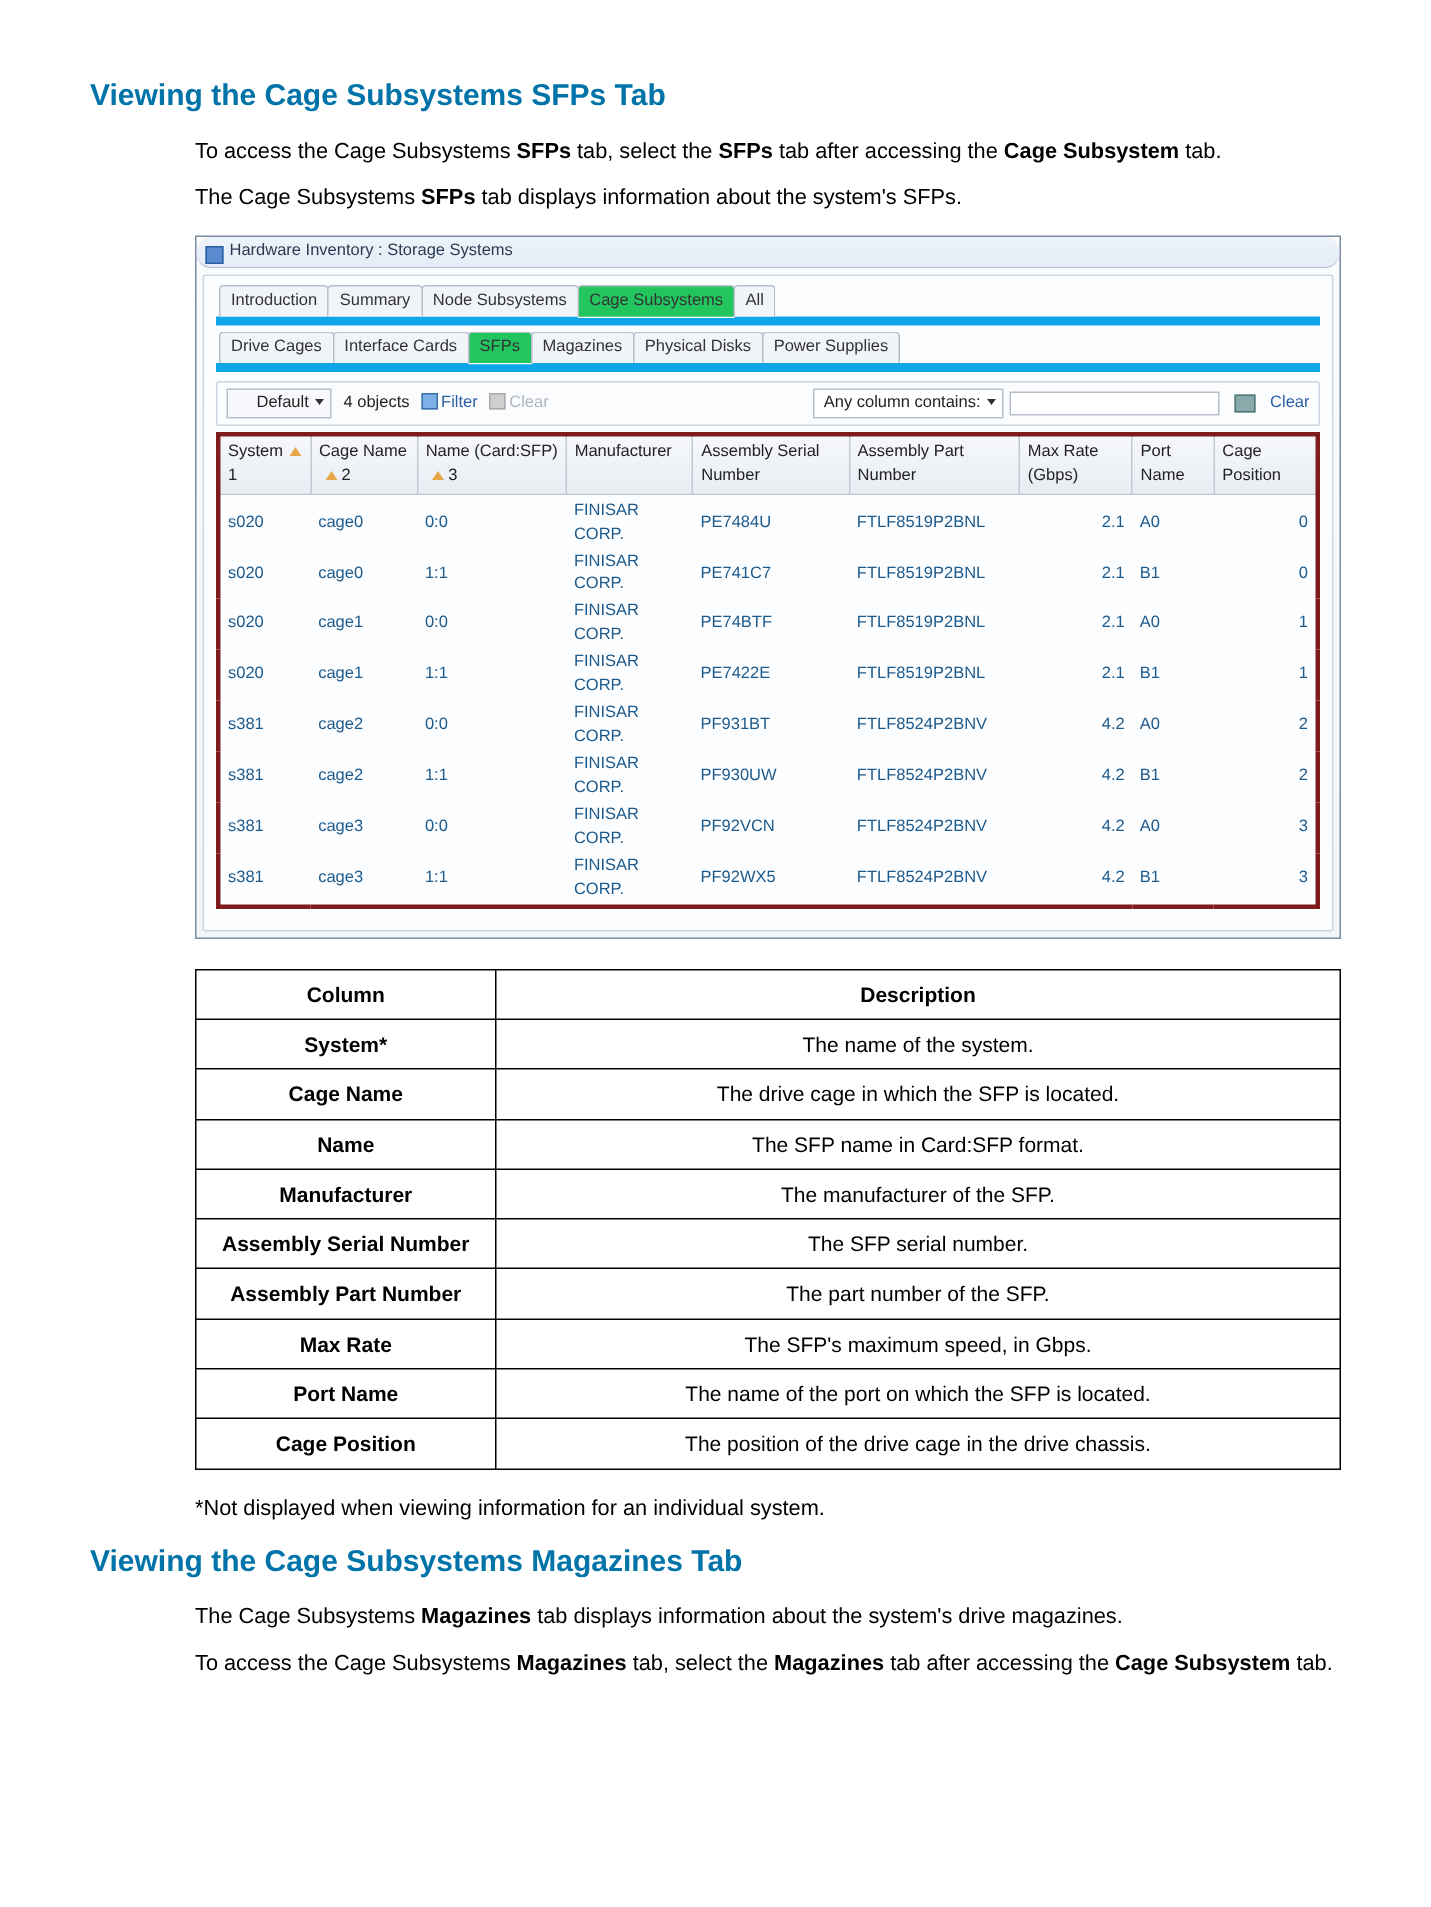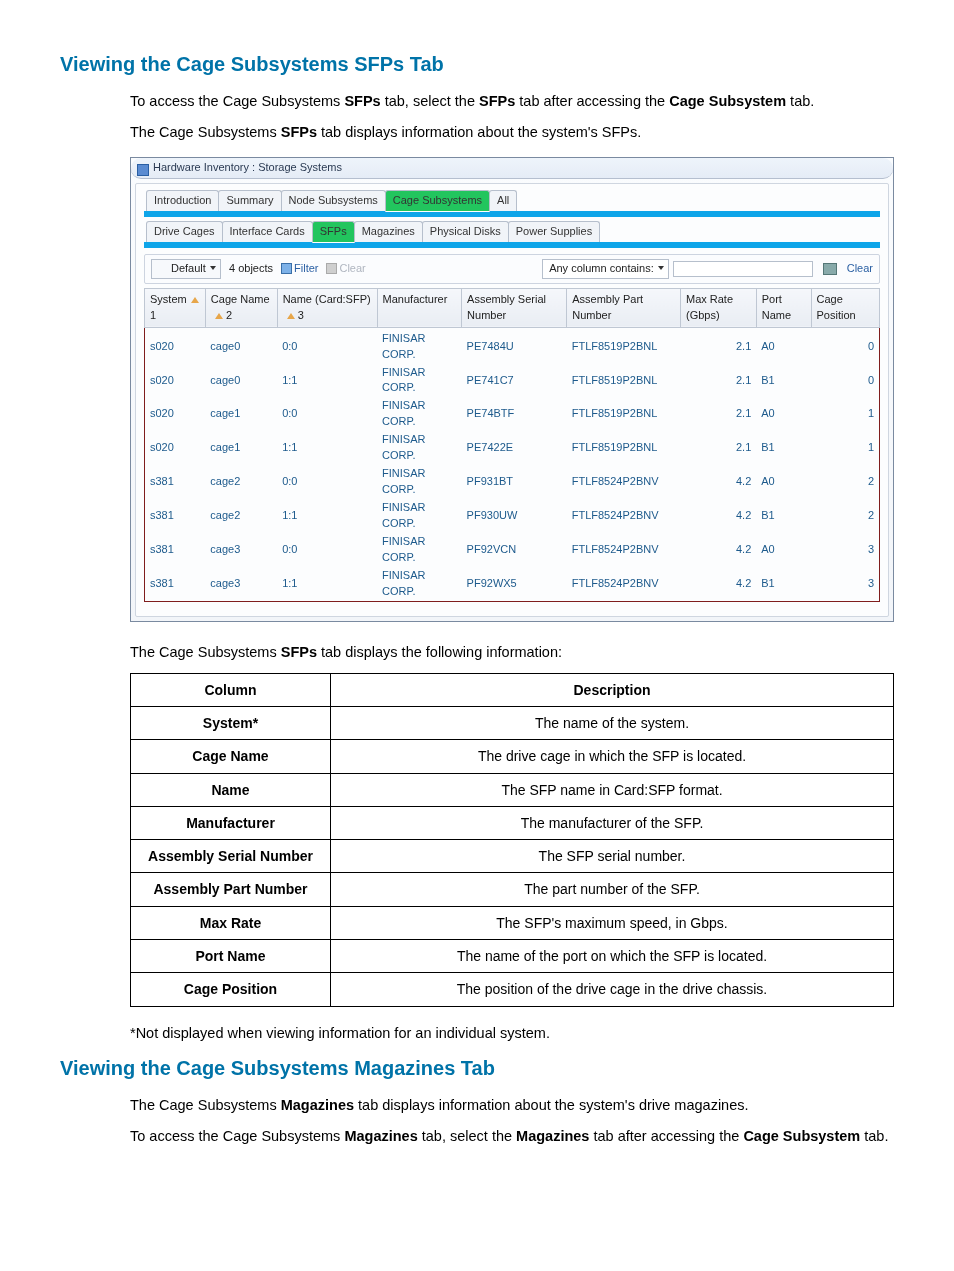--- a/index.html
+++ b/index.html
@@ -117,21 +117,21 @@
   .searchbox {
     border:1px solid #b6bfcc; width:140px; height:16px; background:#fff;
   }
   .printer { width:14px; height:12px; background:#8aa; border:1px solid #577; }
   .clear-link { color:#2a5fa3; }
   .icn { width:11px; height:11px; display:inline-block; background:#7db1e8; border:1px solid #3a6fa8; margin-right:2px; vertical-align:middle;}
   .icn.gray { background:#cfcfcf; border-color:#aaa;}
   .data-table {
     width: 100%;
     border-collapse: collapse;
-    border: 1px solid #7f1d1d;
+    border: 3px solid #7f1d1d;
     font-size: 11px;
   }
   .data-table th {
     background: linear-gradient(#f5f7fb, #e9edf3);
     border: 1px solid #bfc7d3;
     padding: 3px 5px;
     text-align: left;
     font-weight: normal;
     color: #222;
     vertical-align: top;
@@ -316,23 +316,20 @@
               <td>FTLF8524P2BNV</td>
               <td class="num">4.2</td>
               <td>B1</td>
               <td class="num">3</td>
             </tr>
           </tbody>
       </table>
     </div>
   </div>
 
-  <p>
-    <span>The Cage Subsystems </span><span class="strong">SFPs</span><span> tab displays the following information:</span>
-  </p>
 
   <table class="desc">
     <thead>
       <tr>
         <th>Column</th>
         <th>Description</th>
       </tr>
     </thead>
     <tbody id="desc-body">
         <tr>

